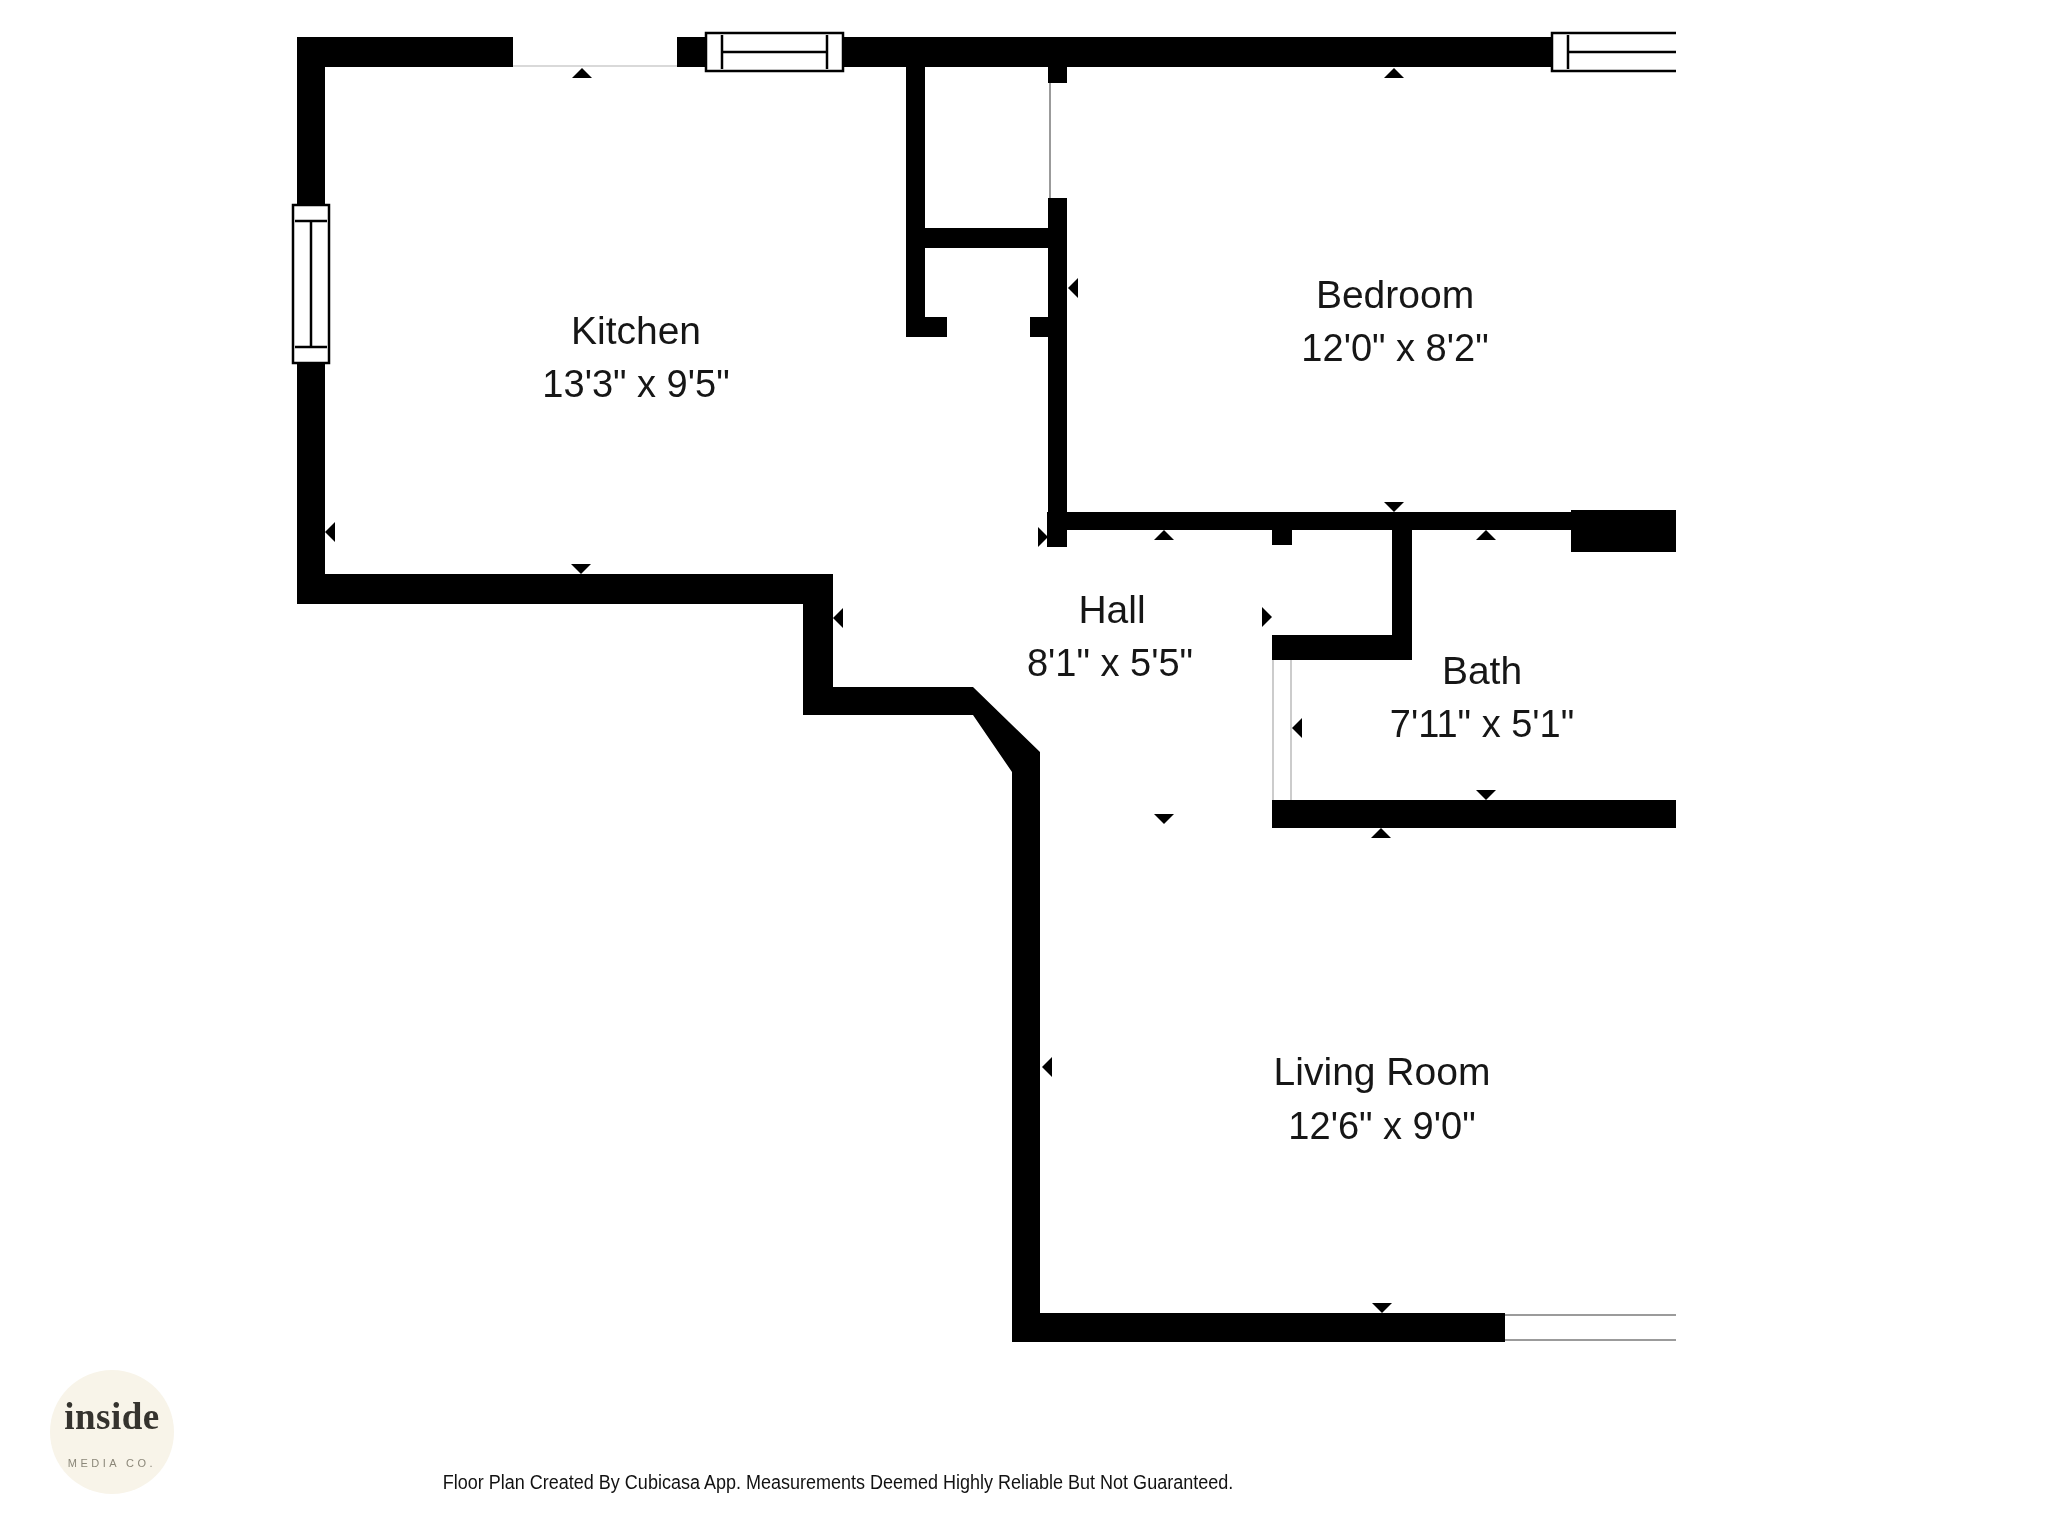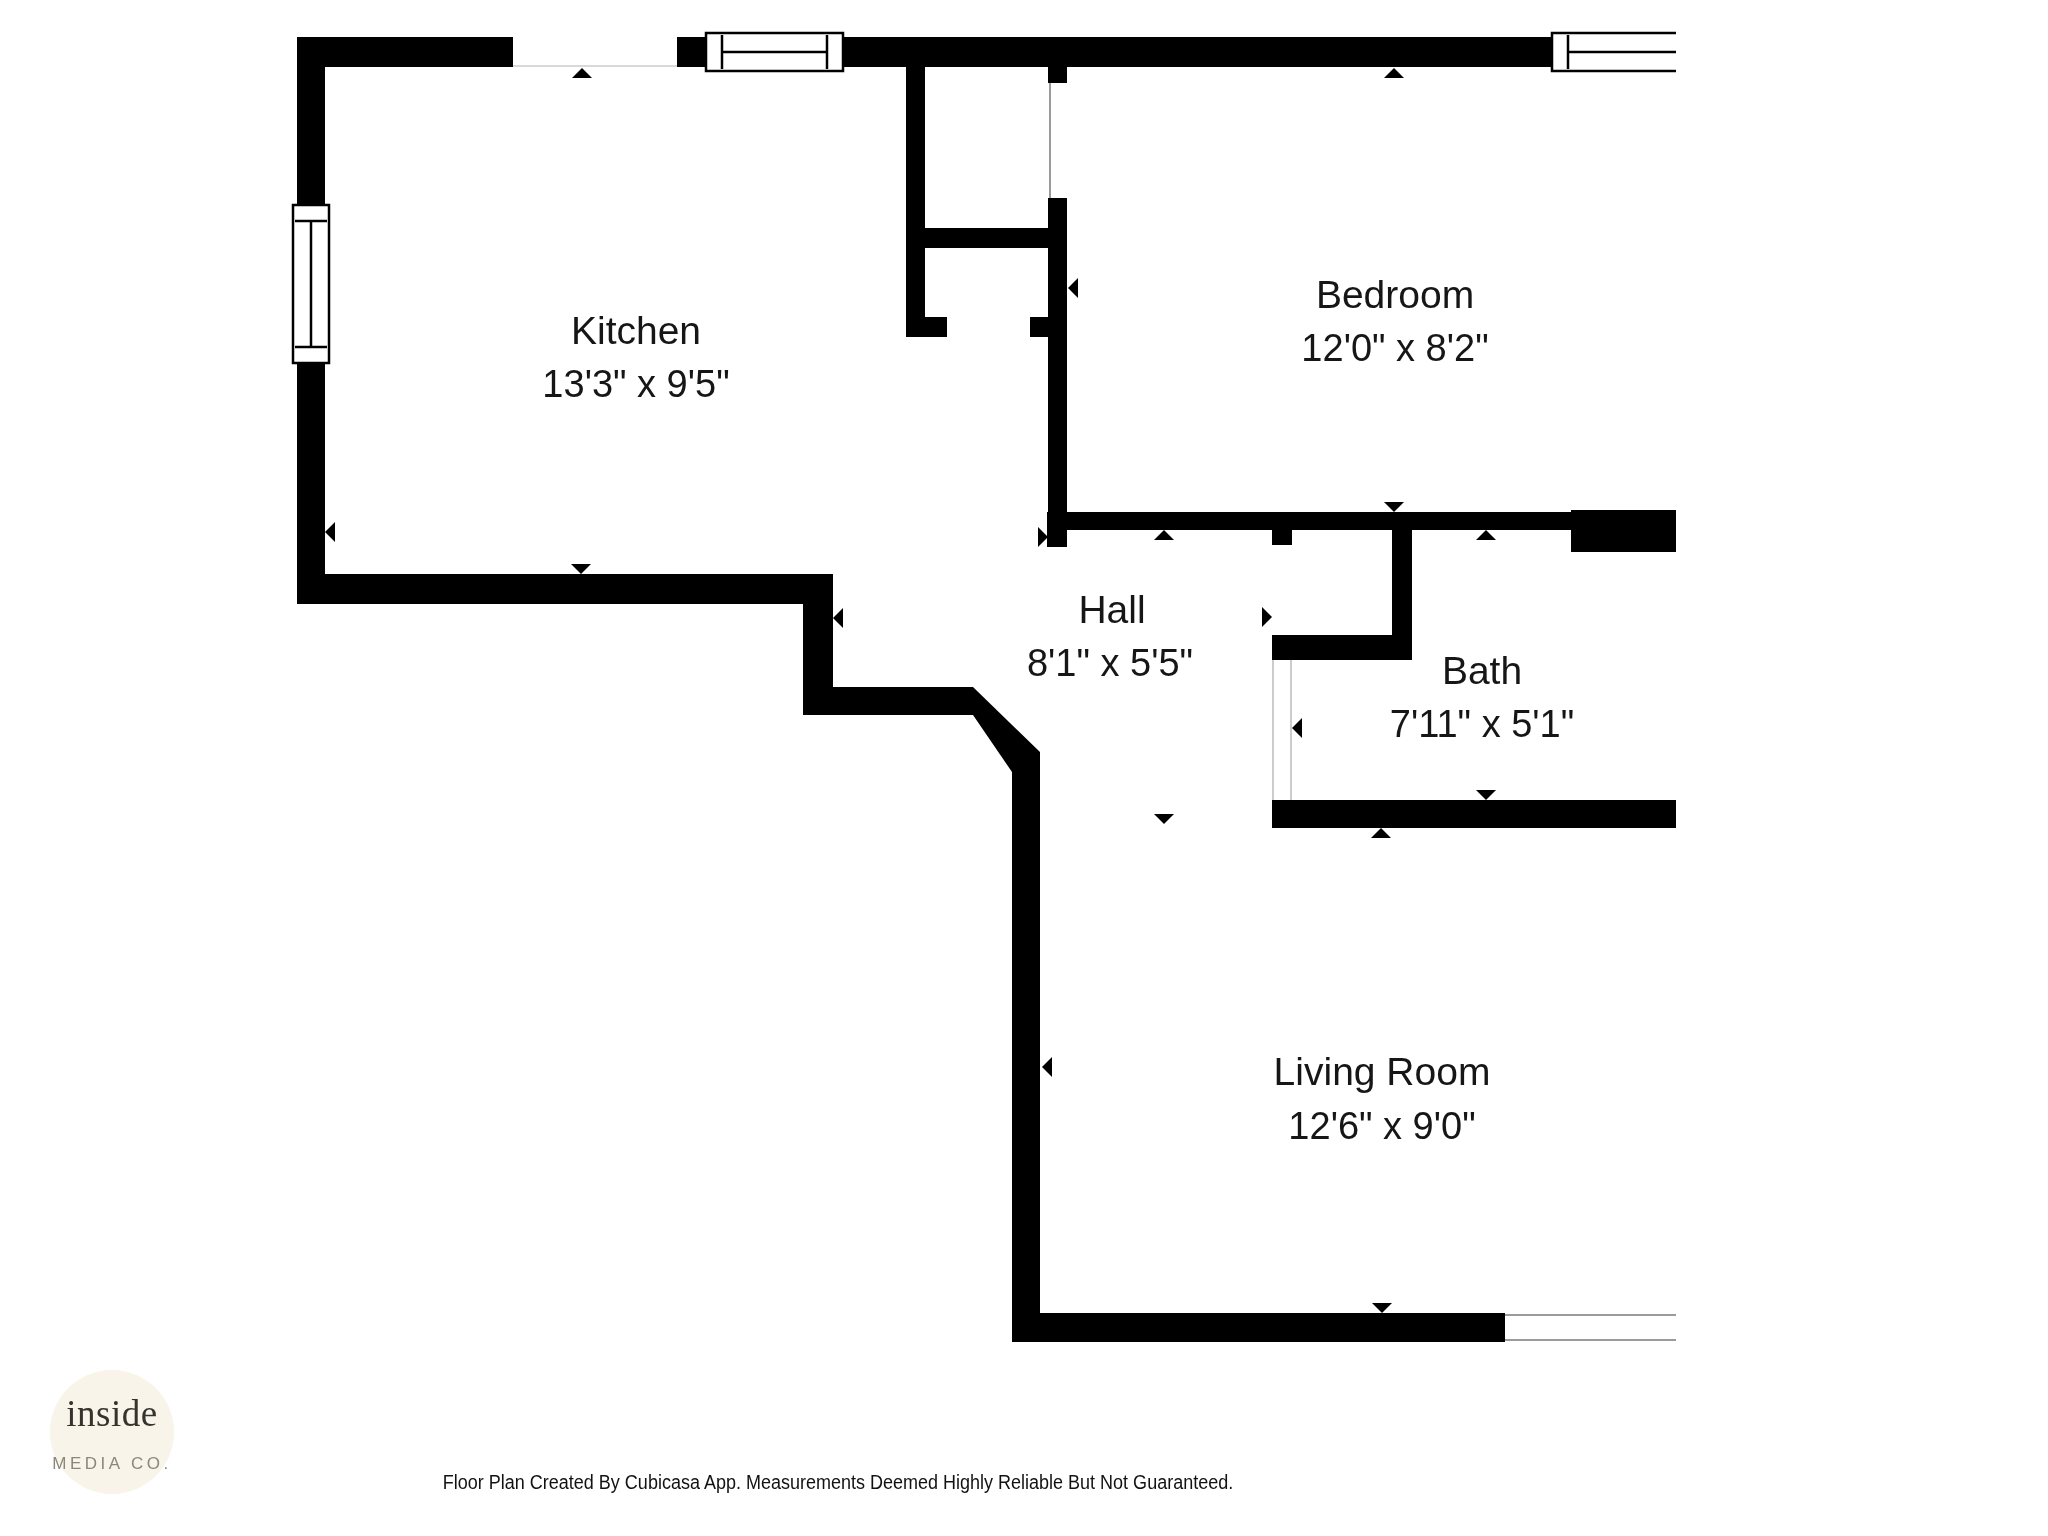--- a/index.html
+++ b/index.html
@@ -9,24 +9,24 @@
   }
   #plan-svg{position:absolute;left:0;top:0;}
   .room-title{font-size:39px;fill:#161616;}
   .room-dims{font-size:38px;fill:#161616;}
   .logo{
     position:absolute;left:50px;top:1370px;width:124px;height:124px;border-radius:50%;
     display:flex;flex-direction:column;align-items:center;justify-content:center;text-align:center;
   }
   .logo-name{
     font-family:"Liberation Serif","DejaVu Serif",serif;
-    font-size:37px;line-height:1;margin-top:2px;letter-spacing:0.5px;
+    font-size:37px;line-height:1;margin-top:2px;letter-spacing:0.5px;font-weight:bold;
   }
   .logo-sub{
-    font-size:17px;line-height:1;letter-spacing:3.5px;margin-top:23px;
+    font-size:11px;line-height:1;letter-spacing:3.5px;margin-top:23px;
   }
   .disclaimer{
     position:absolute;left:0;top:1471px;width:100%;text-align:center;
     font-size:20px;color:#121212;transform:scaleX(0.9);transform-origin:center;
     white-space:nowrap;
   }
 </style>
 </head>
 <body>
 

